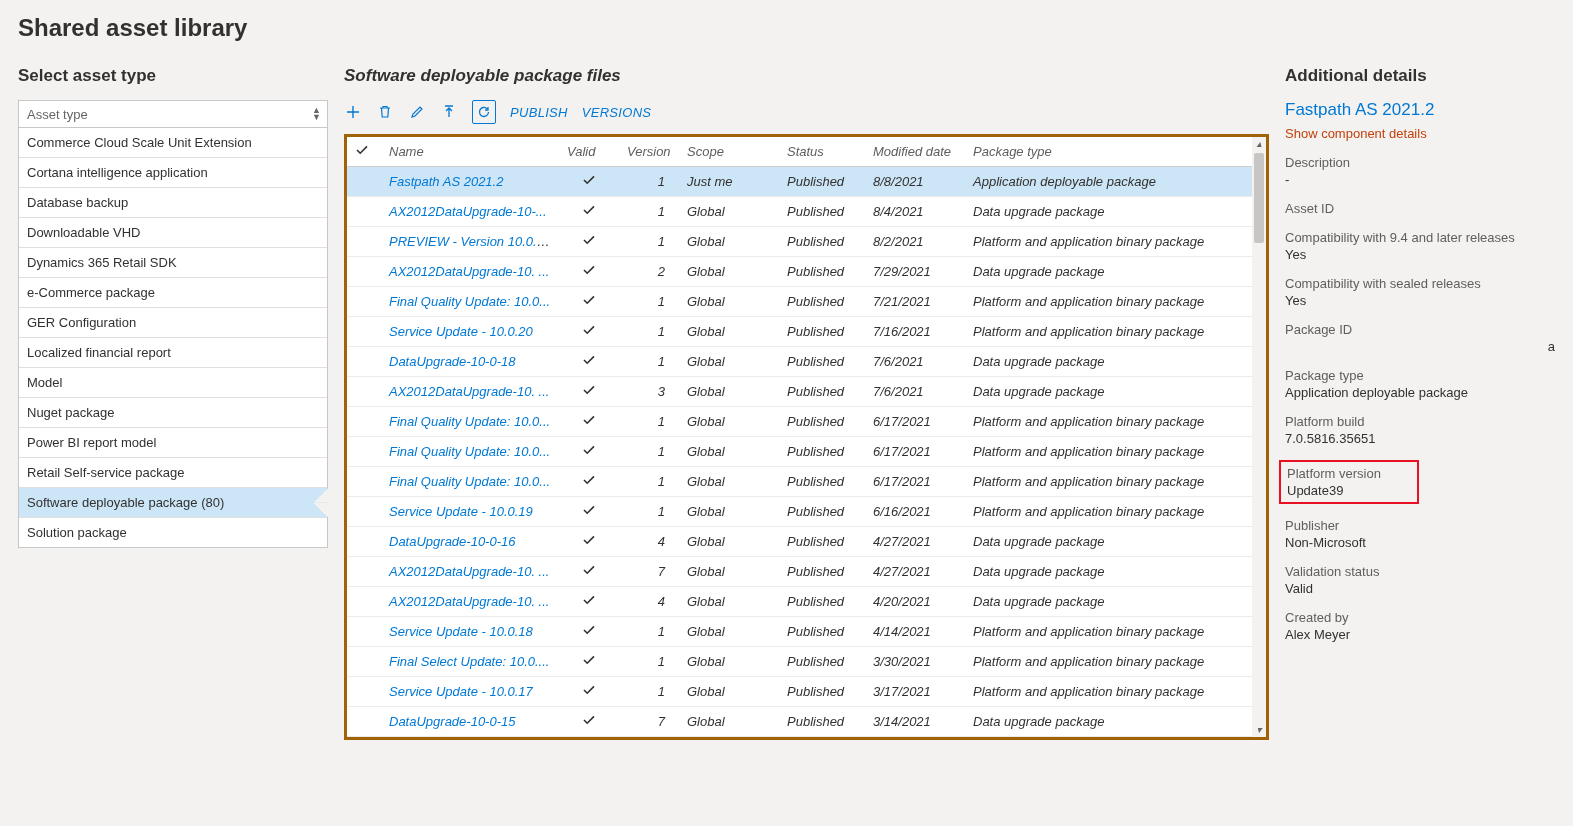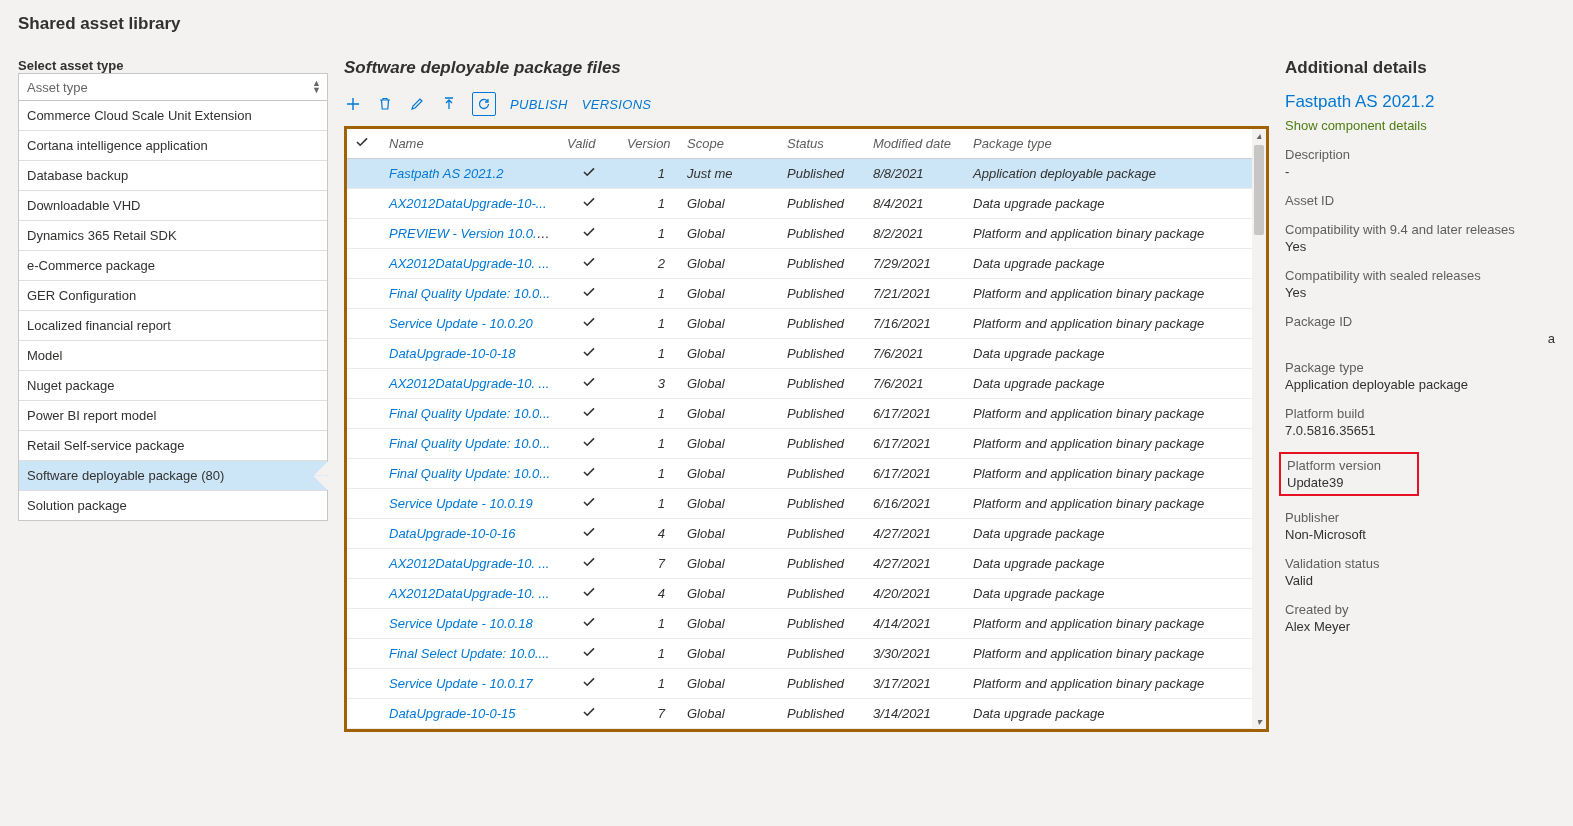--- a/index.html
+++ b/index.html
@@ -9,36 +9,37 @@
     color: #323130;
     background: #f3f2f1;
     width: 1573px;
     height: 826px;
     overflow: hidden;
   }
   .page {
     padding: 14px 18px;
   }
   .page-title {
-    font-size: 17px;
+    font-size: 24px;
     font-weight: 600;
     margin-bottom: 24px;
   }
   .layout {
     display: flex;
     gap: 16px;
   }
   
   .side {
     width: 310px;
     flex: 0 0 310px;
   }
   .side-heading {
-    font-size: 13px;
+    font-size: 17px;
     font-weight: 600;
+    margin-bottom: 14px;
   }
   .asset-type-input {
     display: flex;
     align-items: center;
     justify-content: space-between;
     background: #fff;
     border: 1px solid #c7c7c7;
     padding: 4px 6px 4px 8px;
     font-size: 13px;
     color: #666;
@@ -192,21 +193,21 @@
     margin-bottom: 14px;
   }
   .details-title {
     color: #0078d4;
     font-size: 17px;
     font-weight: 400;
     margin-bottom: 6px;
     cursor: pointer;
   }
   .details-link {
-    color: #4d7c0f;
+    color: #c2410c;
     font-size: 13px;
     cursor: pointer;
     display: block;
     margin-bottom: 14px;
   }
   .field {
     margin-bottom: 14px;
     font-size: 13px;
   }
   .field .label {

